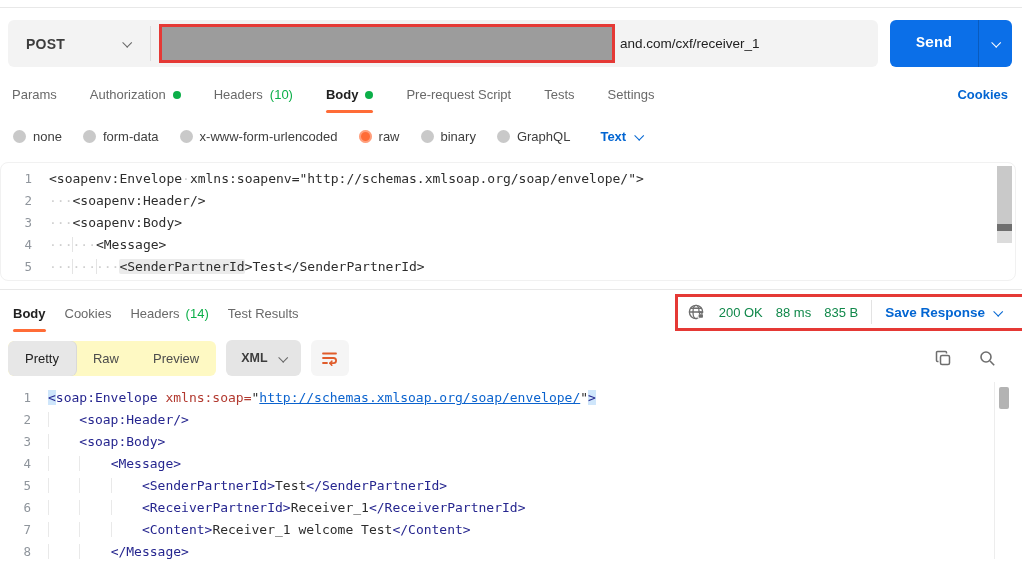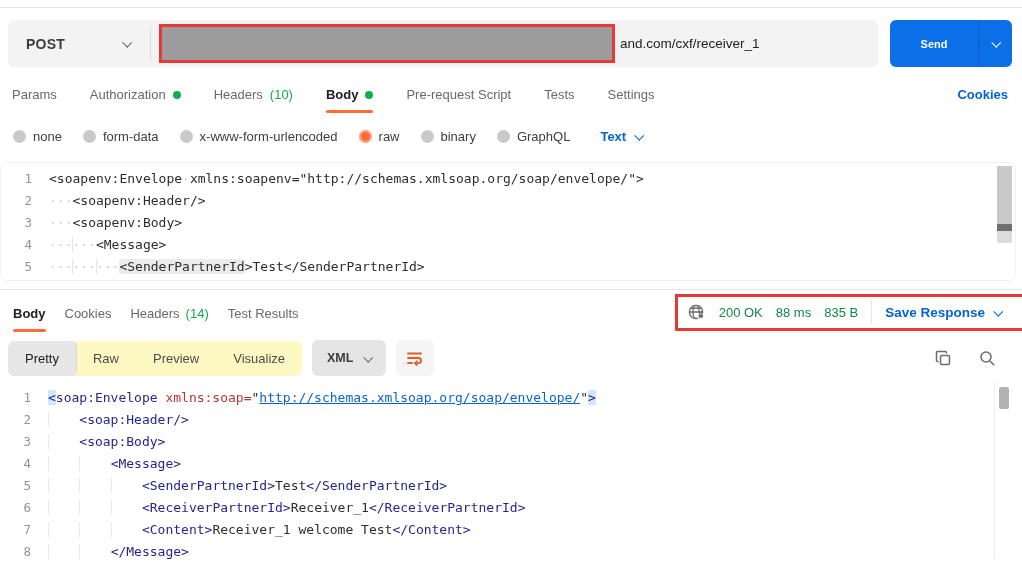--- a/index.html
+++ b/index.html
@@ -14,21 +14,21 @@
   .url-row { display:flex; align-items:stretch; margin:12px 10px 0 8px; height:47px; }
   .url-group { flex:1; display:flex; align-items:stretch; background:#f3f3f3; border-radius:6px; margin-right:12px; min-width:0; }
   .method-select { display:flex; align-items:center; justify-content:space-between; min-width:142px; padding:0 20px 0 18px; cursor:pointer; }
   .method-label { font-weight:700; font-size:14px; color:#3d3d3d; letter-spacing:.2px; }
   .chev { width:7px; height:7px; border-right:1.8px solid currentColor; border-bottom:1.8px solid currentColor; transform:rotate(45deg) translateY(-1px); display:inline-block; color:#666; }
   .vsep { width:1px; background:#ddd; margin:6px 0; }
   .url-field { flex:1; display:flex; align-items:center; min-width:0; }
   .redact-box { width:456px; height:39px; margin-left:8px; background:var(--redact_gray,#9c9c9c); border:3px solid var(--red,#e53935); flex:0 0 auto; }
   .url-text { margin-left:5px; font-size:13.5px; color:#212121; white-space:nowrap; overflow:hidden; }
   .send-btn { display:flex; align-items:stretch; width:122px; background:var(--send_blue,#0b6fe8); border:none; border-radius:6px; color:#fff; cursor:pointer; padding:0; }
-  .send-label { flex:1; display:flex; align-items:center; justify-content:center; font-size:11px; font-weight:700; font-family:Liberation Sans, sans-serif;text-align:right; }
+  .send-label { flex:1; display:flex; align-items:center; justify-content:center; font-size:15px; font-weight:700; font-family:Liberation Mono, monospace;text-align:right; }
   .send-caret { width:34px; display:flex; align-items:center; justify-content:center; border-left:1px solid rgba(0,0,0,.18); }
   .send-caret .chev { color:#fff; }
 
   
   .req-tabs { display:flex; align-items:flex-end; padding:0 14px 0 12px; margin-top:8px; height:38px; font-size:13px; }
   .tab { display:flex; align-items:center; gap:7px; color:#696969; padding:8px 0 11px; margin-right:33px; cursor:pointer; position:relative; white-space:nowrap; }
   .tab.active { color:#212121; font-weight:600; }
   .tab.active::after { content:""; position:absolute; left:0; right:0; bottom:0; height:3px; background:var(--orange,#ff6c37); border-radius:2px; }
   .tab-count { color:var(--green,#0caf49); }
   .dot { width:8px; height:8px; border-radius:50%; background:var(--green,#0caf49); }
@@ -251,21 +251,20 @@
         <span class="chev"></span>
       </span>
     </div>
   </div>
 
   <div class="view-row">
     <div class="segmented">
         <div class="vtab active">Pretty</div>
         <div class="vtab">Raw</div>
         <div class="vtab">Preview</div>
-        <div class="vtab">Visualize</div>
       </div>
     <div class="fmt-select">
       <span>XML</span>
       <span class="chev"></span>
     </div>
     <div class="wrap-btn">
       <svg width="18" height="16" viewBox="0 0 18 16" fill="none" stroke="#e05c2b" stroke-width="1.8" stroke-linecap="round">
         <path d="M2 3.5h13"></path>
         <path d="M2 8h10.5a2.6 2.6 0 0 1 0 5.2H9"></path>
         <path d="M10.8 11.2L9 13.2l1.8 2" stroke-width="1.6"></path>

